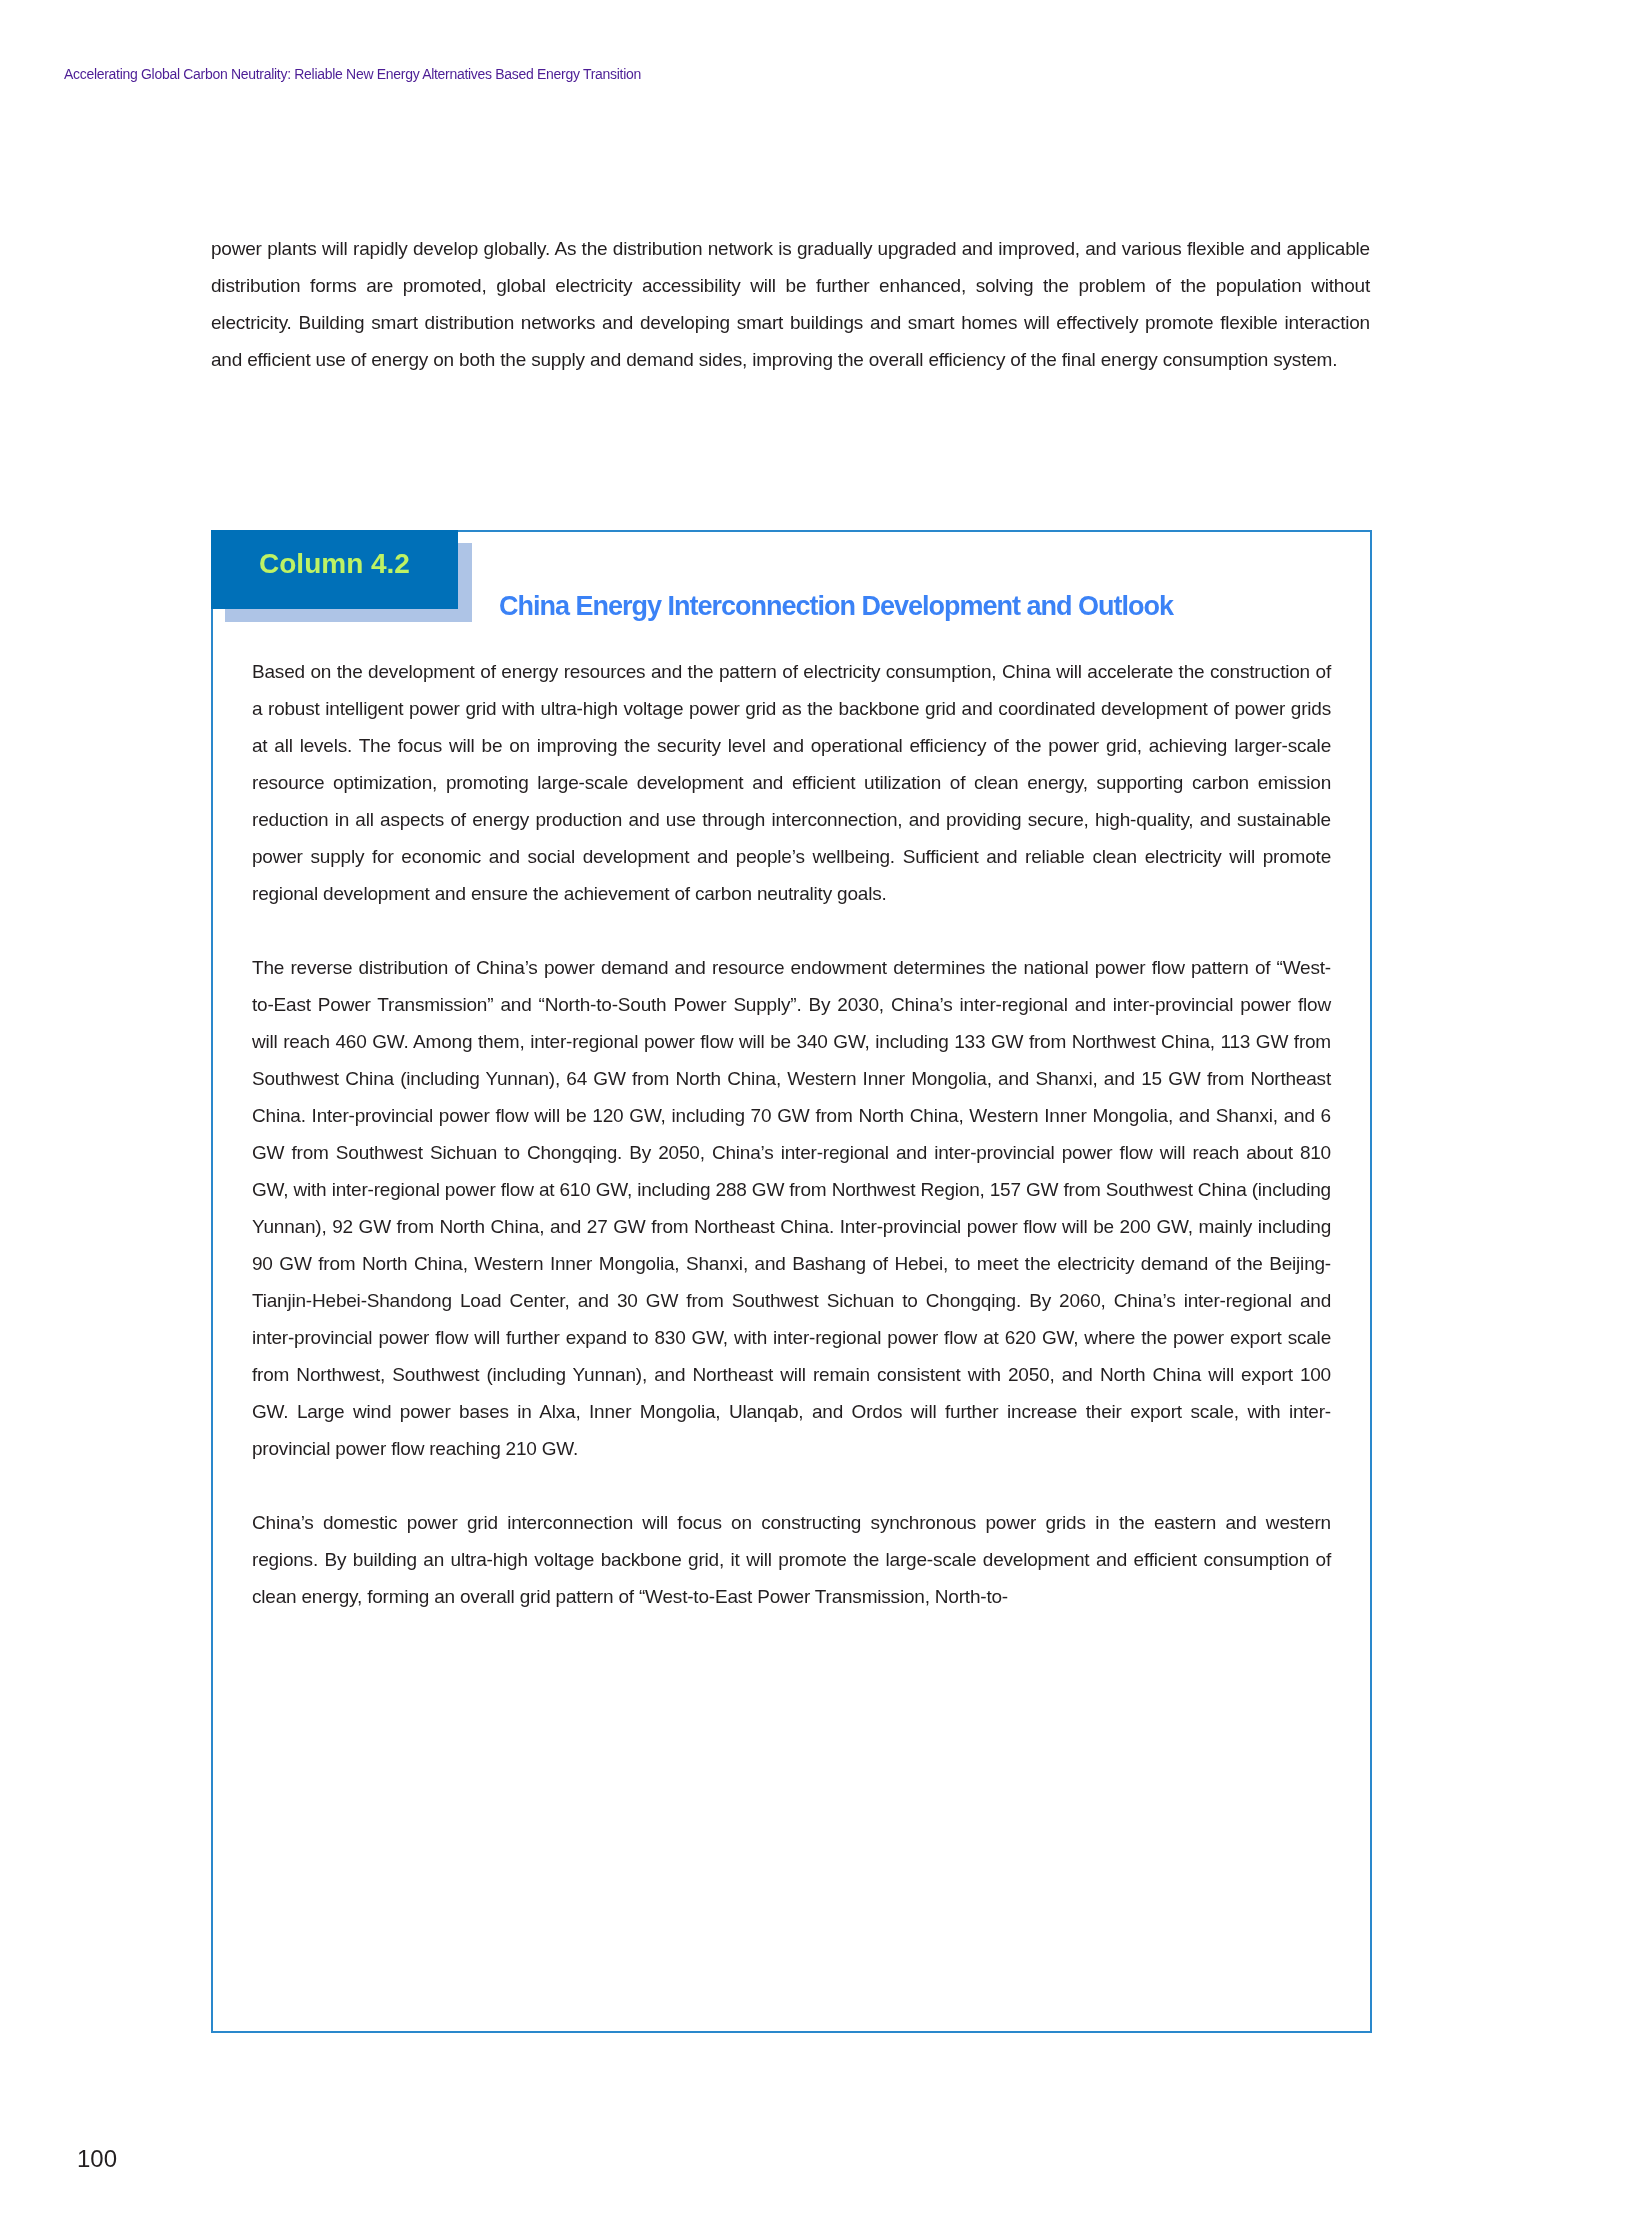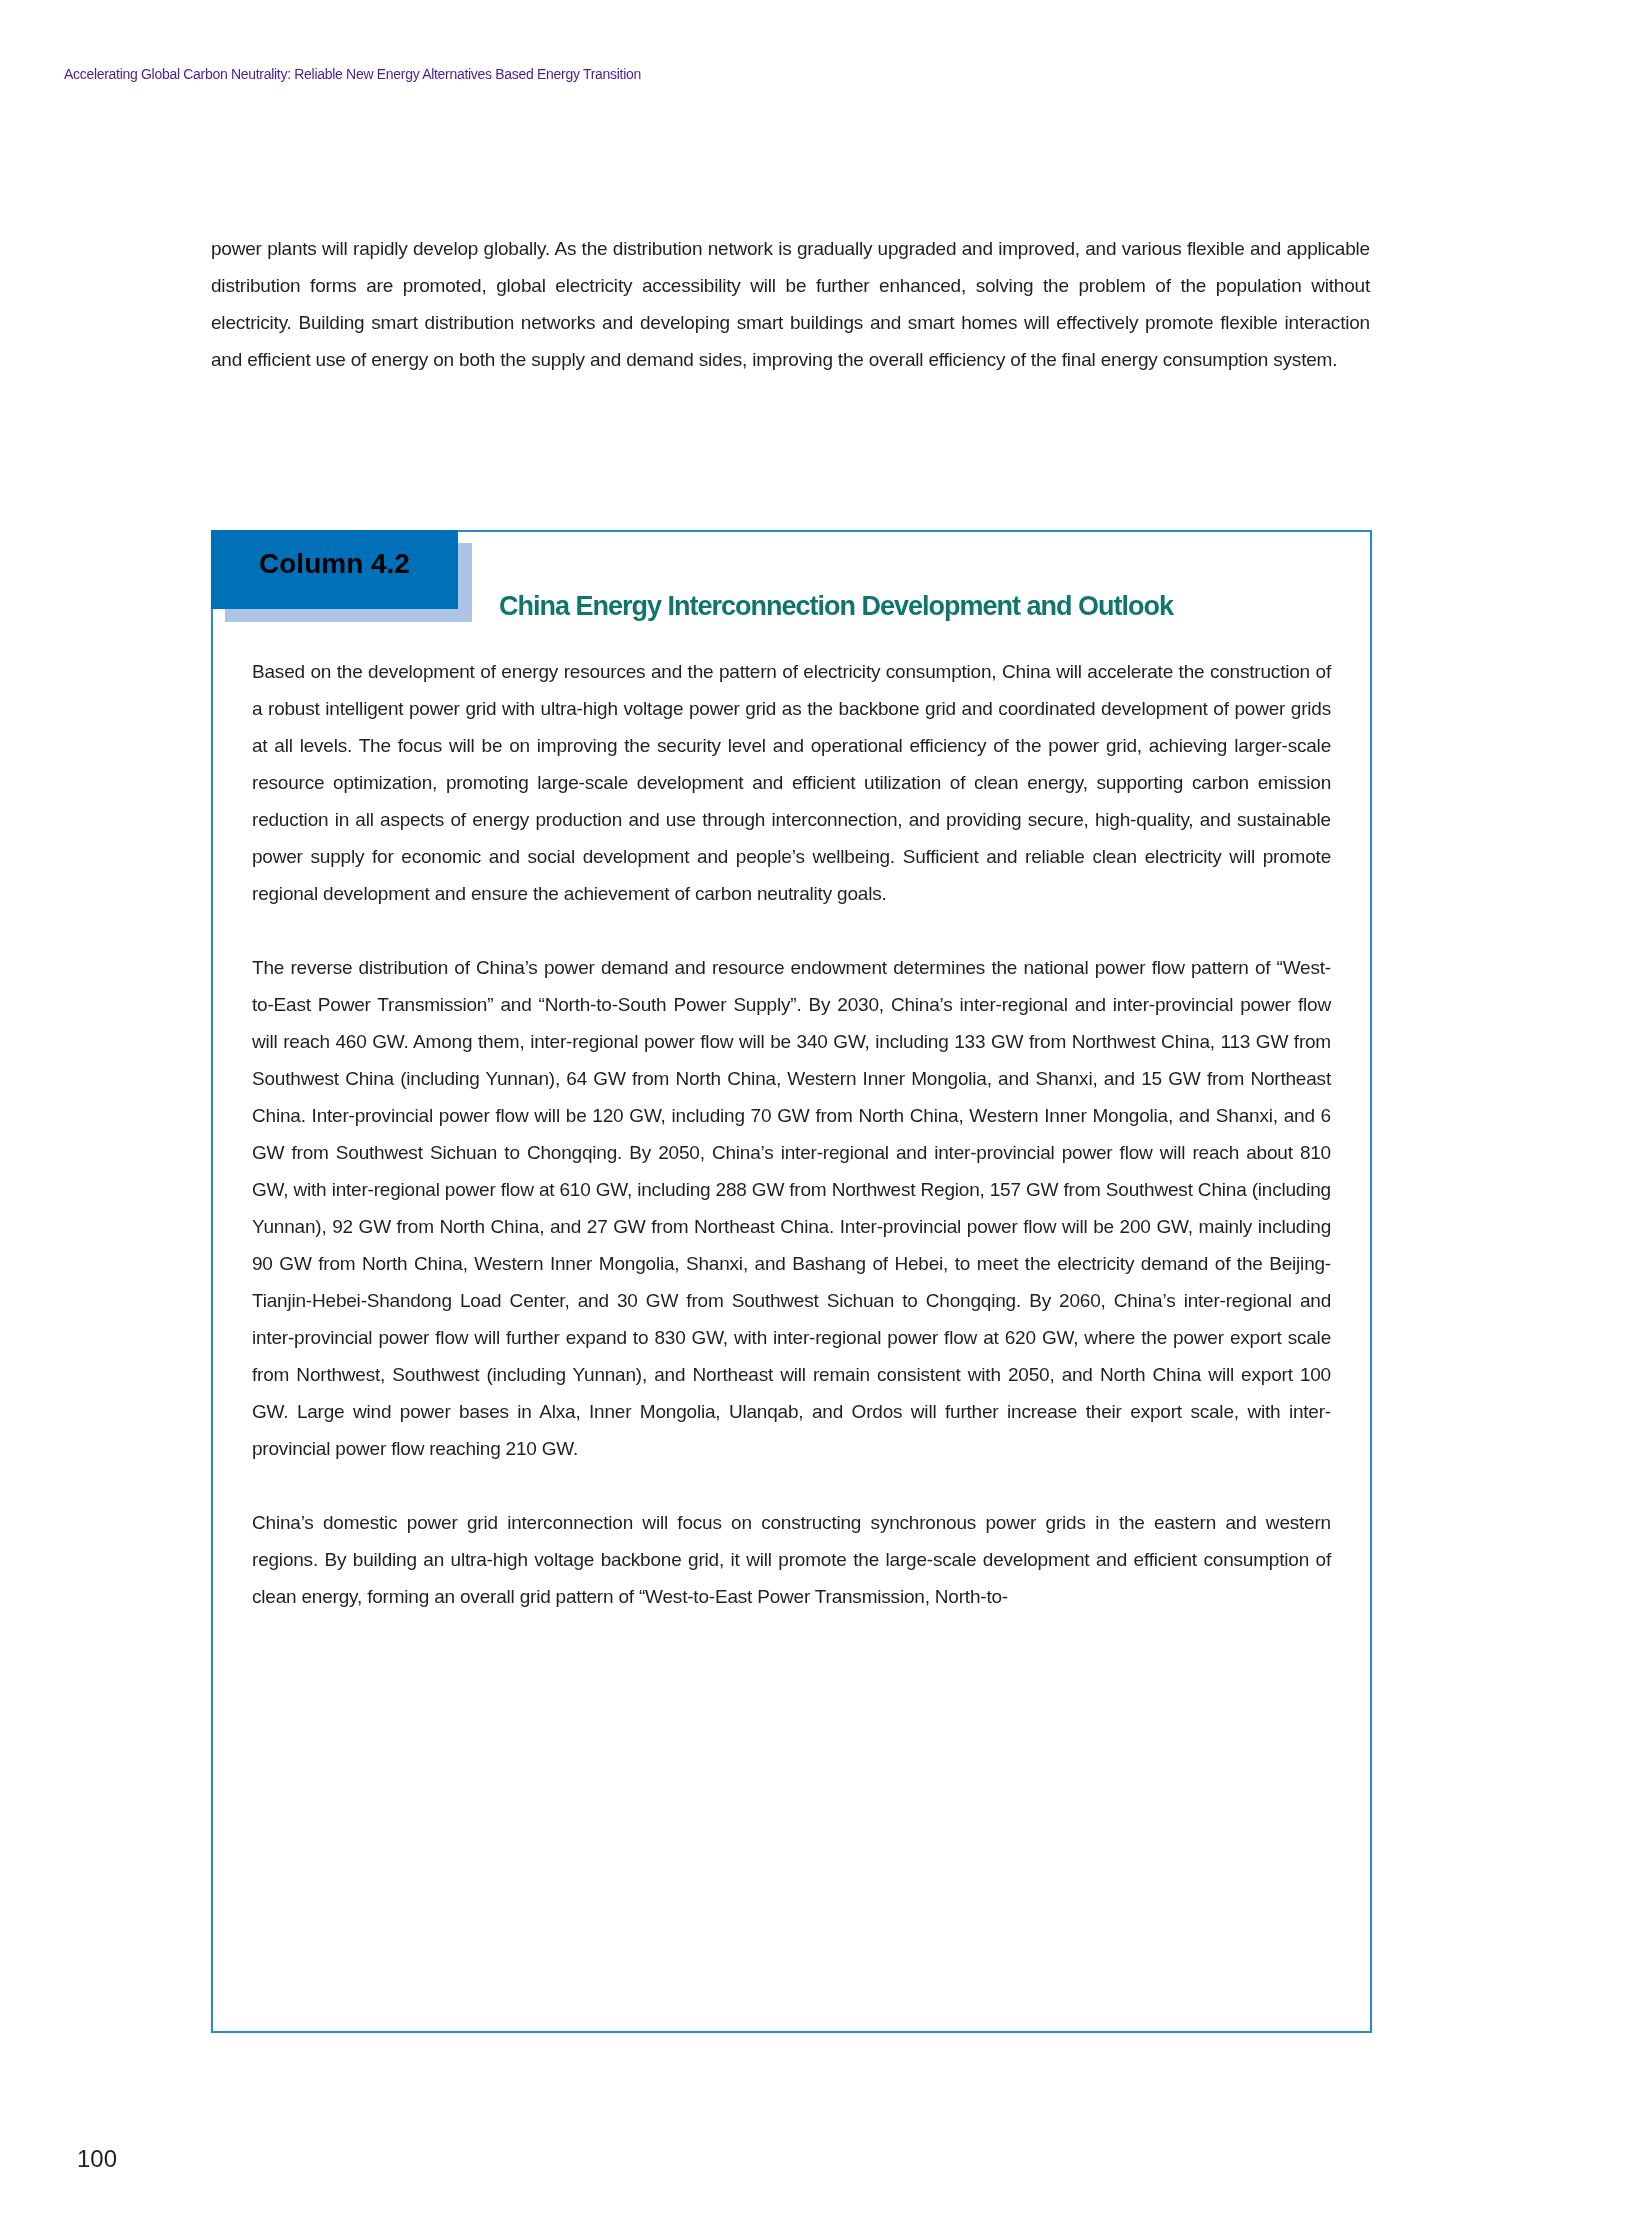--- a/index.html
+++ b/index.html
@@ -22,28 +22,28 @@
   .column-box {
     position: absolute; left: 211px; top: 530px; width: 1157px; height: 1499px;
     border: 2px solid #2a88cc;
   }
   .col-label-shadow {
     position: absolute; left: 225px; top: 543px; width: 247px; height: 79px;
     background: #aec4e6;
   }
   .col-label {
     position: absolute; left: 211px; top: 530px; width: 247px; height: 79px;
-    background: #0070b8; color: #000000;
+    background: #0070b8; color: #bef264;
     font-weight: bold; font-size: 28px; line-height: 79px; text-align: center;
     padding-bottom: 12px; box-sizing: border-box;
     line-height: 68px;
   }
   .col-title {
     position: absolute; left: 499px; top: 586px;
-    font-size: 27px; line-height: 40px; font-weight: bold; color: #0f766e;
+    font-size: 27px; line-height: 40px; font-weight: bold; color: #3b82f6;
     letter-spacing: -1px; white-space: nowrap;
   }
   .col-body {
     position: absolute; left: 252px; top: 653px; width: 1079px;
     font-size: 19px; line-height: 37px; text-align: justify;
     letter-spacing: -0.2px;
   }
   .col-body p { margin: 0 0 37px 0; }
   .page-number {
     position: absolute; left: 77px; top: 2109px;

